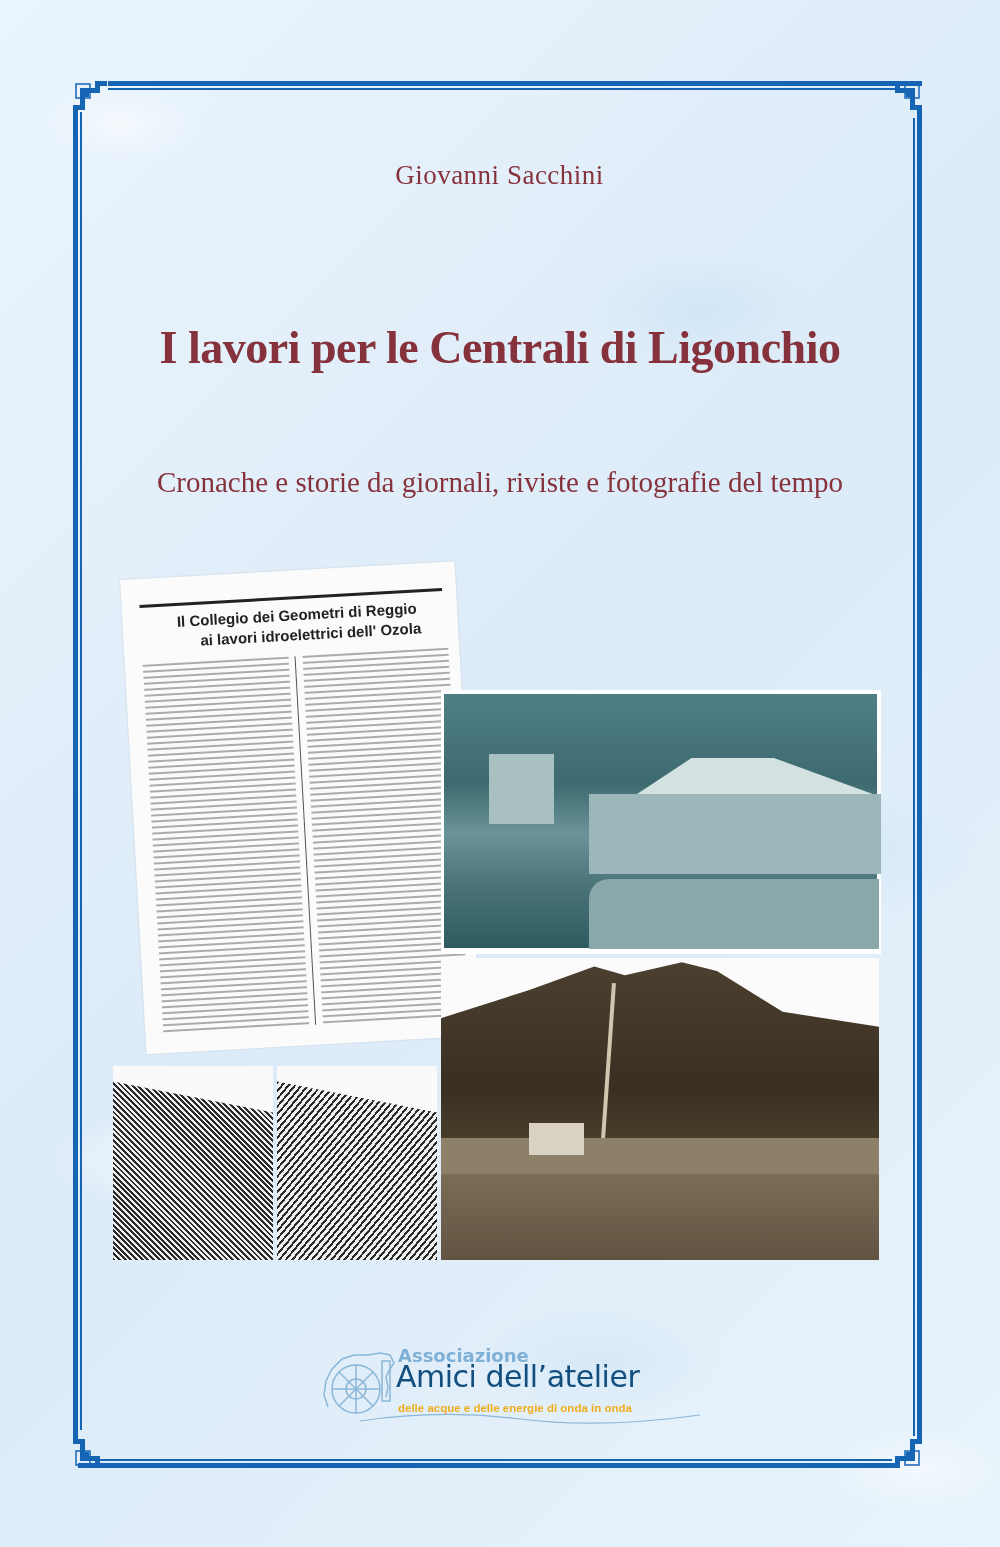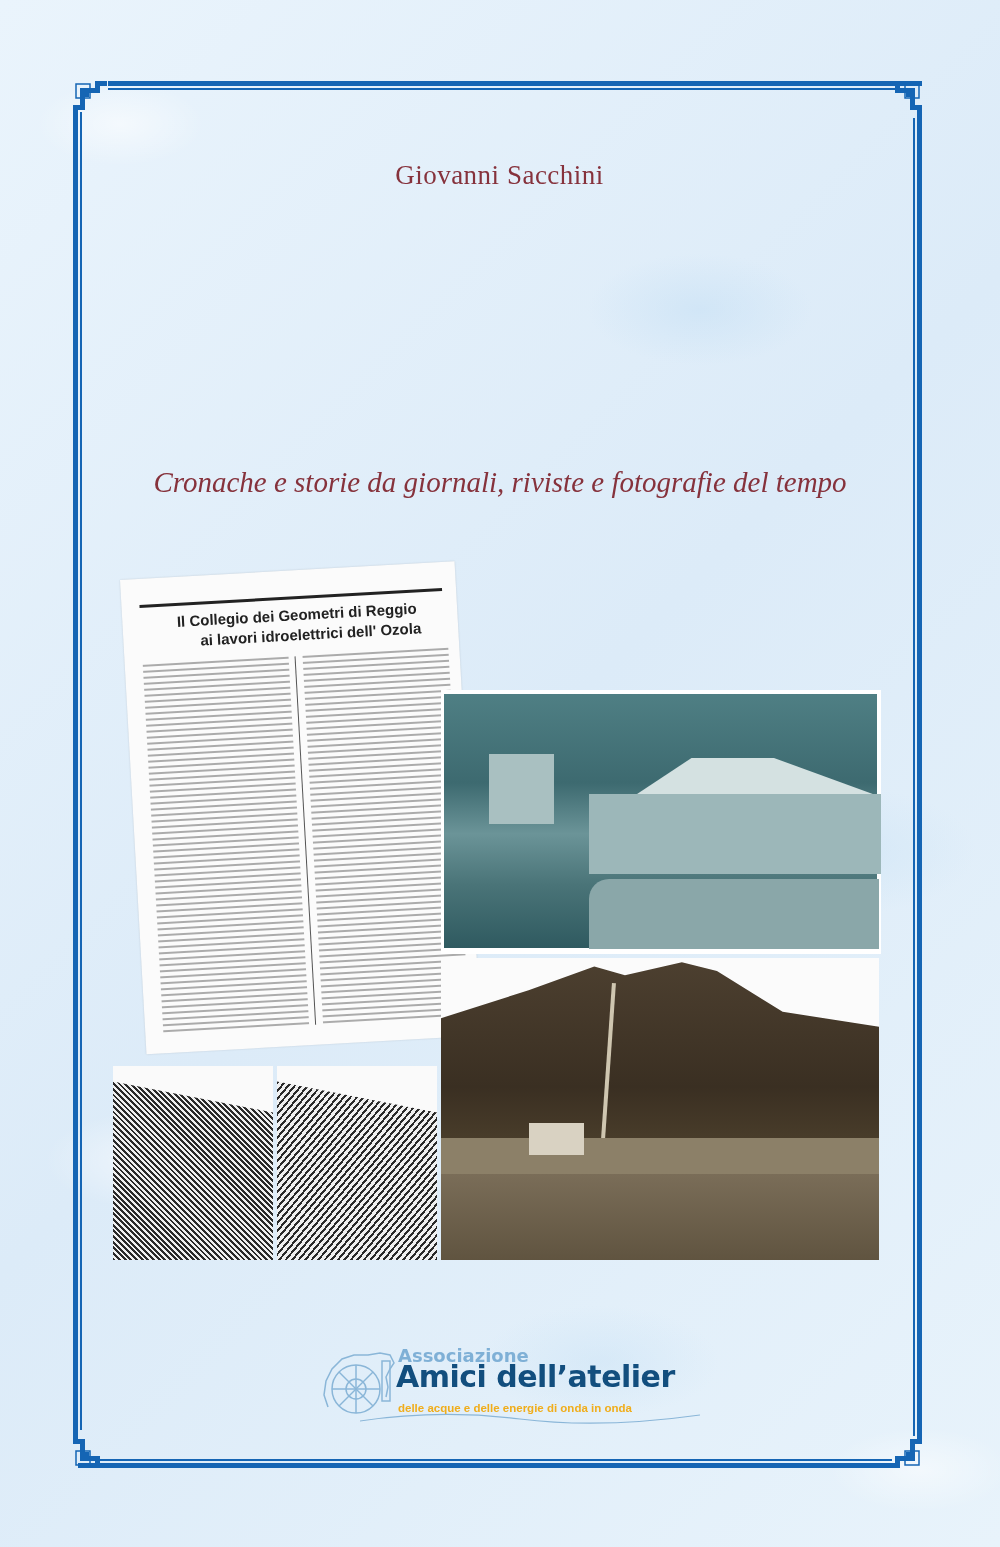--- a/index.html
+++ b/index.html
@@ -25,21 +25,21 @@
     position: absolute; left: 0; width: 999px; top: 160px;
     text-align: center; color: #86323c; font-size: 27px; letter-spacing: 0.5px;
   }
   .title {
     position: absolute; left: 0; width: 1000px; top: 318px;
     text-align: center; color: #86323c; font-size: 46px; font-weight: bold;
     line-height: 60px; letter-spacing: -0.5px;
   }
   .subtitle {
     position: absolute; left: 0; width: 1000px; top: 466px;
-    text-align: center; color: #86323c; font-size: 29px; font-style: italic;
+    text-align: center; color: #86323c; font-size: 29px;
   }
 
   .clipping {
     position: absolute; left: 120px; top: 580px; width: 335px; height: 475px;
     background: #fbfbfb; transform: rotate(-3.2deg); transform-origin: top left;
     box-shadow: 0 0 2px rgba(0,0,0,0.15);
   }
   .clip-rule { position: absolute; left: 18px; right: 14px; top: 26px; height: 3px; background: #222; }
   .clip-head1 { position: absolute; left: 14px; right: 0; top: 36px; font-family: "Liberation Sans", sans-serif;
     font-weight: bold; font-size: 15px; color: #222; text-align: center; }
@@ -85,21 +85,21 @@
     background: repeating-linear-gradient(45deg, #2a2a2a 0 2px, #f0f0f0 2px 4px); }
   .photo-bw2 { left: 277px; top: 1066px; width: 160px; height: 194px;
     background: repeating-linear-gradient(-50deg, #2a2a2a 0 2px, #f0f0f0 2px 5px); }
   .bw-sky { position: absolute; left: 0; top: 0; width: 100%; height: 40%; background: #fafafa;
     clip-path: polygon(0 0, 100% 0, 100% 60%, 0 20%); }
 
   .logo { position: absolute; left: 320px; top: 1345px; width: 380px; height: 80px; }
   .logo-assoc { position: absolute; left: 78px; top: 0px; font-family: "DejaVu Sans", sans-serif;
     font-size: 18px; font-weight: bold; color: #7fb0d6; }
   .logo-name { position: absolute; left: 76px; top: 14px; font-family: "DejaVu Sans", sans-serif;
-    font-size: 30px; font-weight: bold; color: #124e7e; letter-spacing: -0.5px; }
+    font-size: 30px; font-weight: normal; color: #124e7e; letter-spacing: -0.5px; }
   .logo-tag { position: absolute; left: 78px; top: 57px; font-family: Liberation Sans, sans-serif;
     font-size: 11.5px; font-weight: bold; color: #f0ad1b; white-space: nowrap; }
   .logo-wave { position: absolute; left: 40px; top: 60px; width: 340px; height: 20px; }
   .logo-wheel { position: absolute; left: 0; top: 2px; width: 78px; height: 74px; }
 </style>
 </head>
 <body>
 
 <div>
   <div class="frame-thick" style="left:108px; top:81px; width:814px; height:5px;"></div>
@@ -148,20 +148,21 @@
     <rect x="7" y="7" width="20" height="5" fill="#1565b4"></rect>
     <rect x="22" y="0" width="5" height="12" fill="#1565b4"></rect>
     <rect x="22" y="0" width="12" height="5" fill="#1565b4"></rect>
     <rect x="3" y="3" width="14" height="14" fill="none" stroke="#1565b4" stroke-width="1.5"></rect>
     <rect x="9" y="9" width="7" height="7" fill="#1565b4"></rect>
   </svg>
 </div>
 
 <div class="author">Giovanni Sacchini</div>
 <div class="title">
+  <div>I lavori per le Centrali di Ligonchio</div>
 </div>
 <div class="subtitle">Cronache e storie da giornali, riviste e fotografie del tempo</div>
 
 <div class="clipping">
   <div class="clip-rule"></div>
   <div class="clip-head1">Il Collegio dei Geometri di Reggio</div>
   <div class="clip-head2">ai lavori idroelettrici dell' Ozola</div>
   <div class="clip-col" style="left:18px;"></div>
   <div class="clip-divider"></div>
   <div class="clip-col" style="left:178px;"></div>

